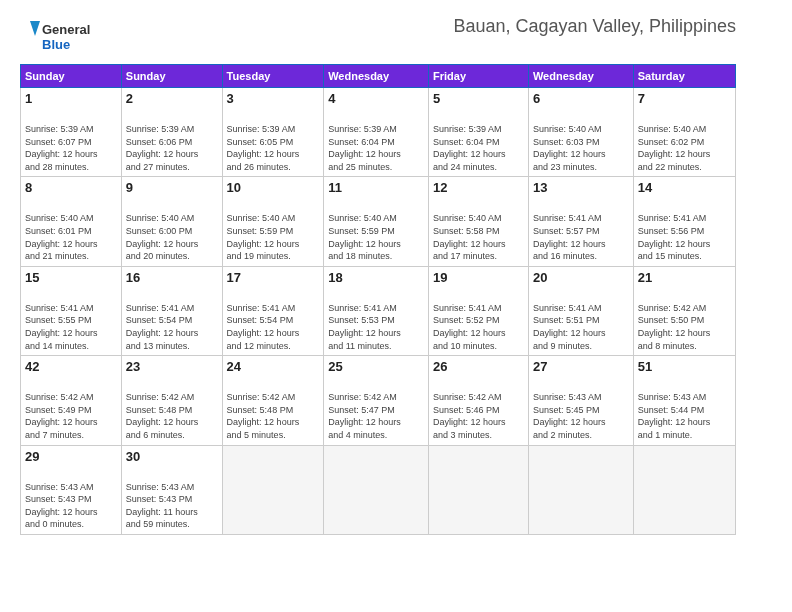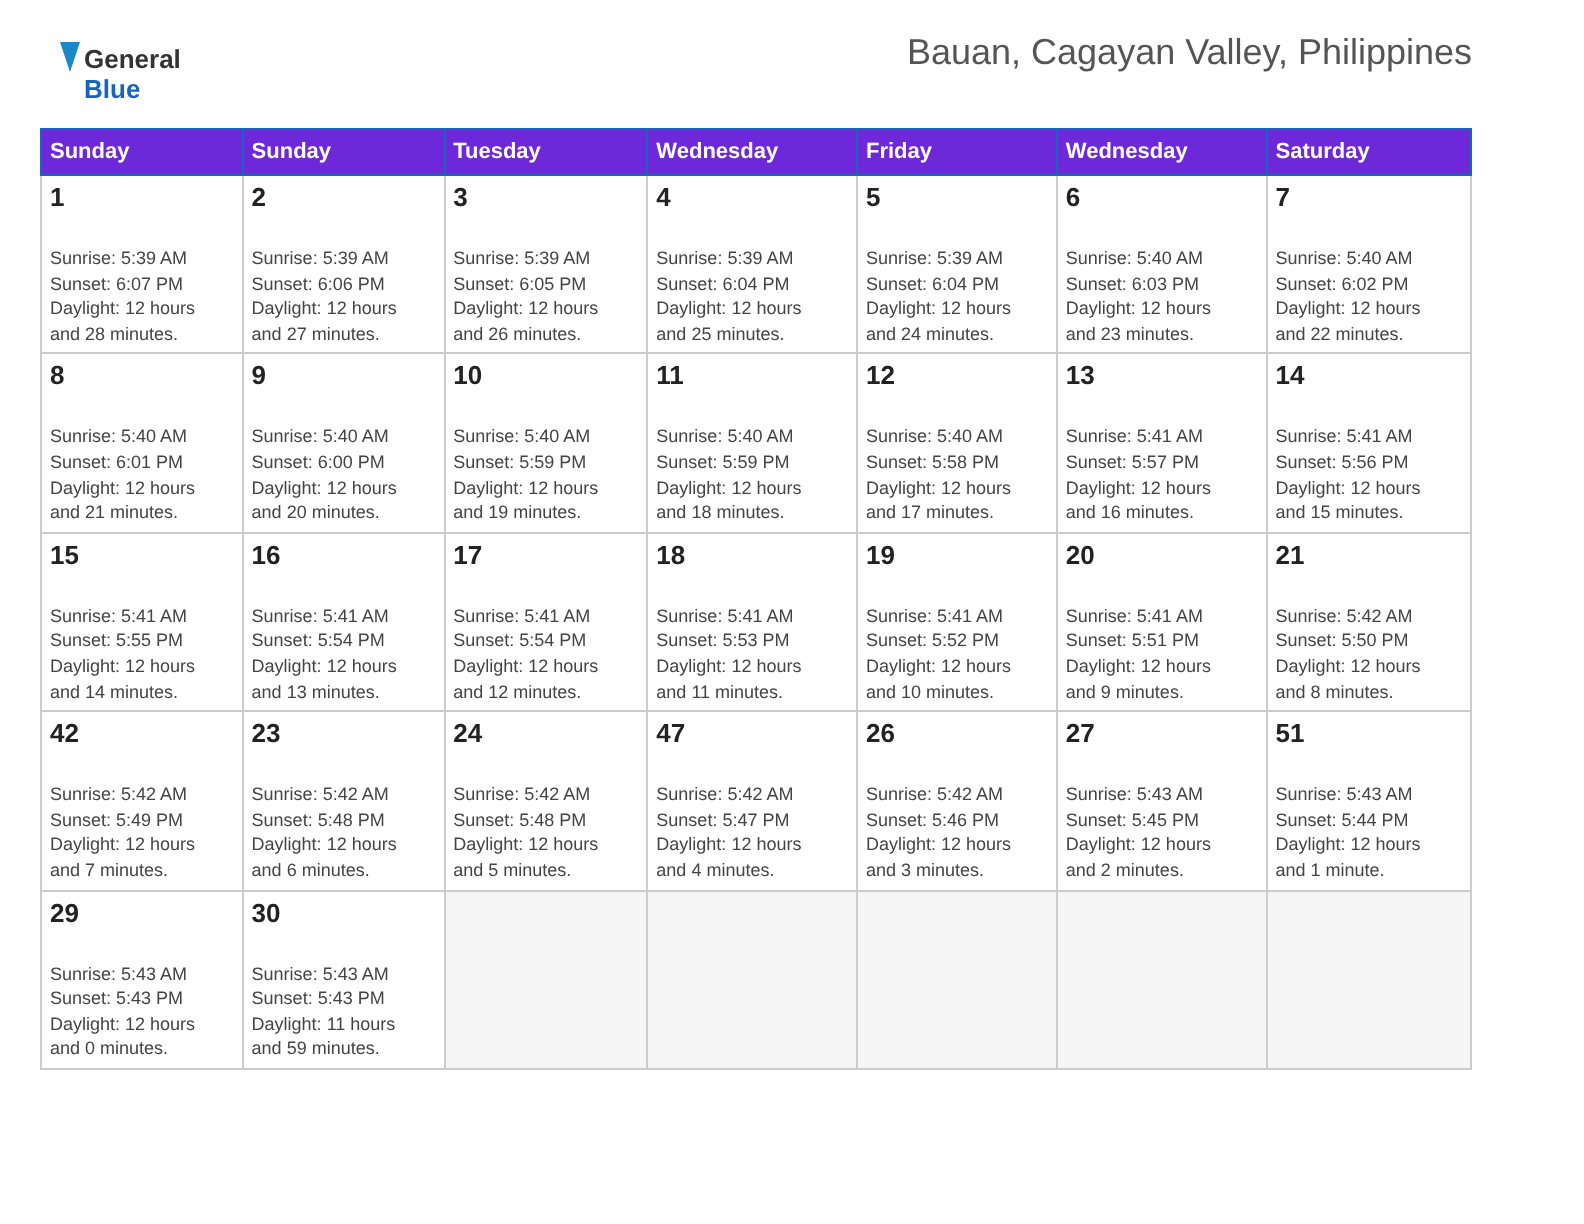--- a/index.html
+++ b/index.html
@@ -275,21 +275,21 @@
 and 6 minutes.</div>
           </td>
           <td>
             <span class="day-num">24</span>
             <div class="day-info" style="white-space: pre-line;">Sunrise: 5:42 AM
 Sunset: 5:48 PM
 Daylight: 12 hours
 and 5 minutes.</div>
           </td>
           <td>
-            <span class="day-num">47</span>
+            <span class="day-num">25</span>
             <div class="day-info" style="white-space: pre-line;">Sunrise: 5:42 AM
 Sunset: 5:47 PM
 Daylight: 12 hours
 and 4 minutes.</div>
           </td>
           <td>
             <span class="day-num">26</span>
             <div class="day-info" style="white-space: pre-line;">Sunrise: 5:42 AM
 Sunset: 5:46 PM
 Daylight: 12 hours

